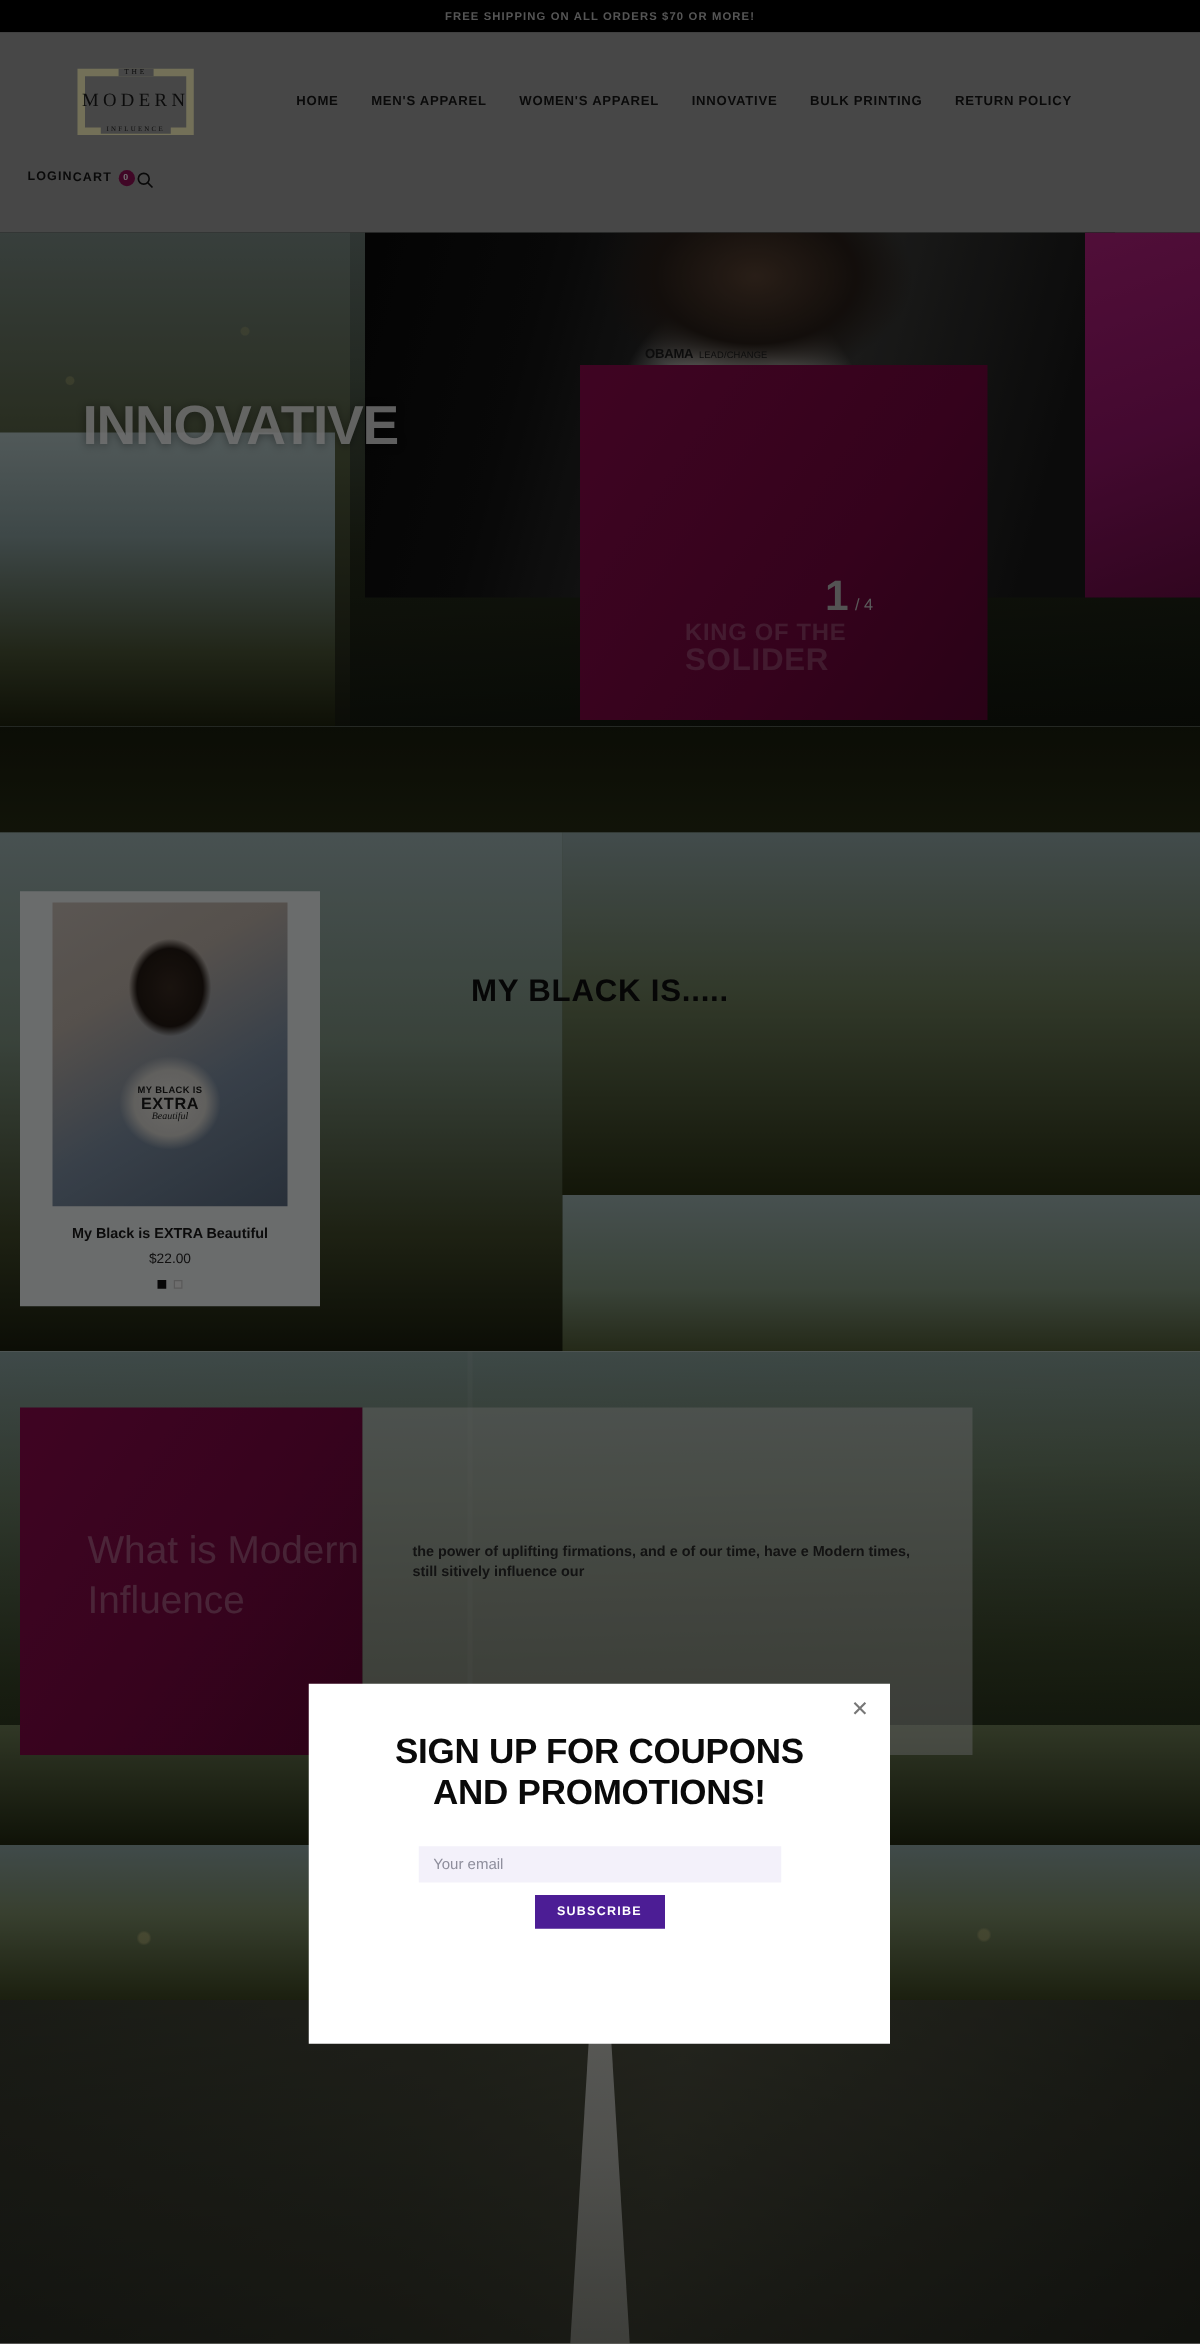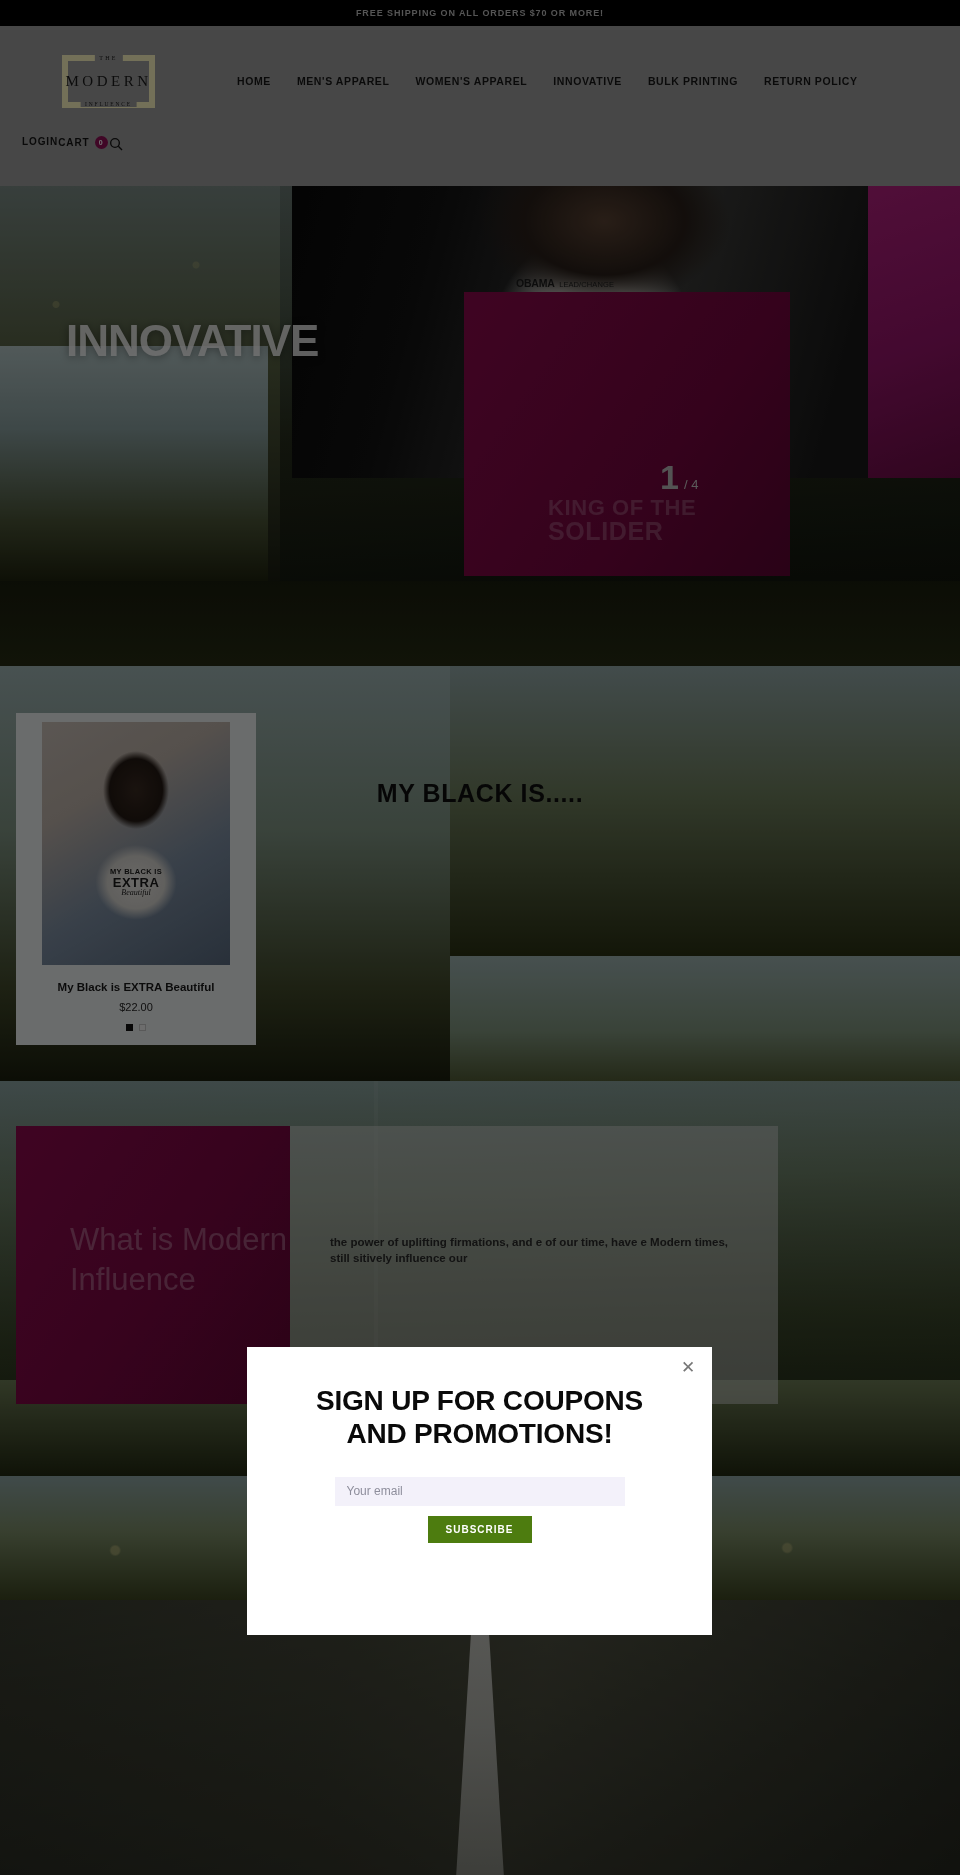--- a/index.html
+++ b/index.html
@@ -125,21 +125,21 @@
   }
   .hero-caption {
     position: absolute; left: 464px; top: 292px; width: 326px; height: 284px;
     background: linear-gradient(125deg, #8c0b4d 0%, #76063f 60%, #5d0633 100%);
     overflow: hidden;
   }
   .hero-caption .cap-inner {
     position: absolute; left: 84px; top: 205px;
     color: rgba(255,255,255,.22); font-weight: 700; line-height: 1.0;
   }
-  .cap-l1 { font-size: 22px; letter-spacing: .6px; }
+  .cap-l1 { font-size: 19px; letter-spacing: .6px; }
   .cap-l2 { font-size: 25px; letter-spacing: .6px; }
   .hero-counter {
     position: absolute; left: 660px; top: 458px;
     display: flex; align-items: baseline; gap: 5px; z-index: 40;
   }
   .hero-counter .cur { font-size: 34px; font-weight: 700; color: #b9b9b9; }
   .hero-counter .tot { font-size: 13px; font-weight: 400; color: #c8c8c8; }
 
   
   .products {
@@ -279,21 +279,21 @@
   }
   .modal-form { margin-top: 26px; text-align: center; }
   .modal-input {
     width: 290px; height: 29px; border: none; background: #f3f1fa;
     padding: 0 12px; font-size: 12px; color: #6e6e7a;
     font-family: "Liberation Sans", sans-serif; outline: none;
   }
   .modal-input::placeholder { color: #8e8e9c; }
   .modal-sub {
     display: block; margin: 10px auto 0; width: 104px; height: 27px;
-    background: #4d7c0f; color: #fff; border: none; cursor: pointer;
+    background: #4c1d95; color: #fff; border: none; cursor: pointer;
     font-size: 10px; font-weight: 700; letter-spacing: 1px;
     font-family: "Liberation Sans", sans-serif;
   }
 </style>
 </head>
 <body>
 
 <div id="page">
 
   <div class="announce">

